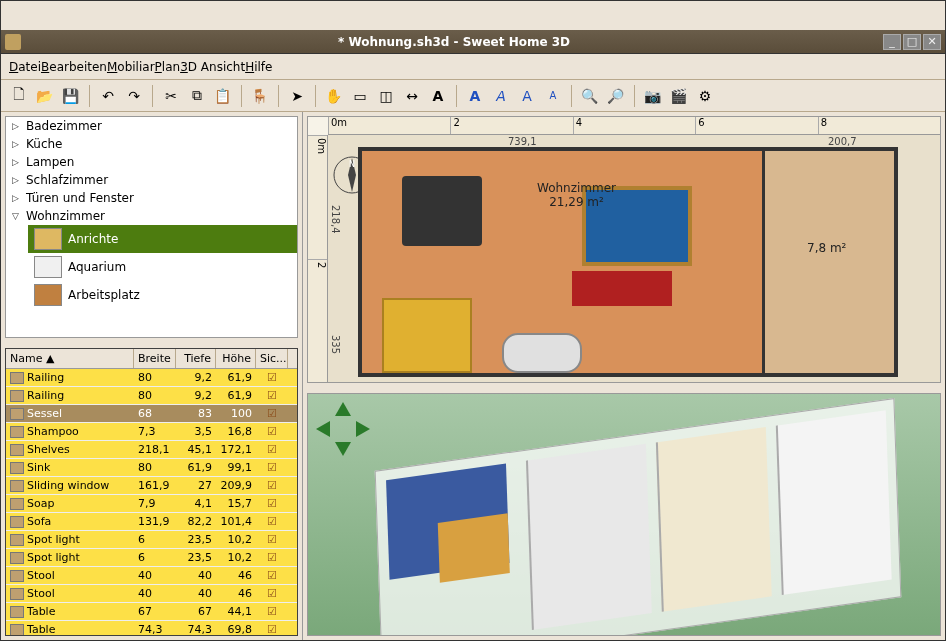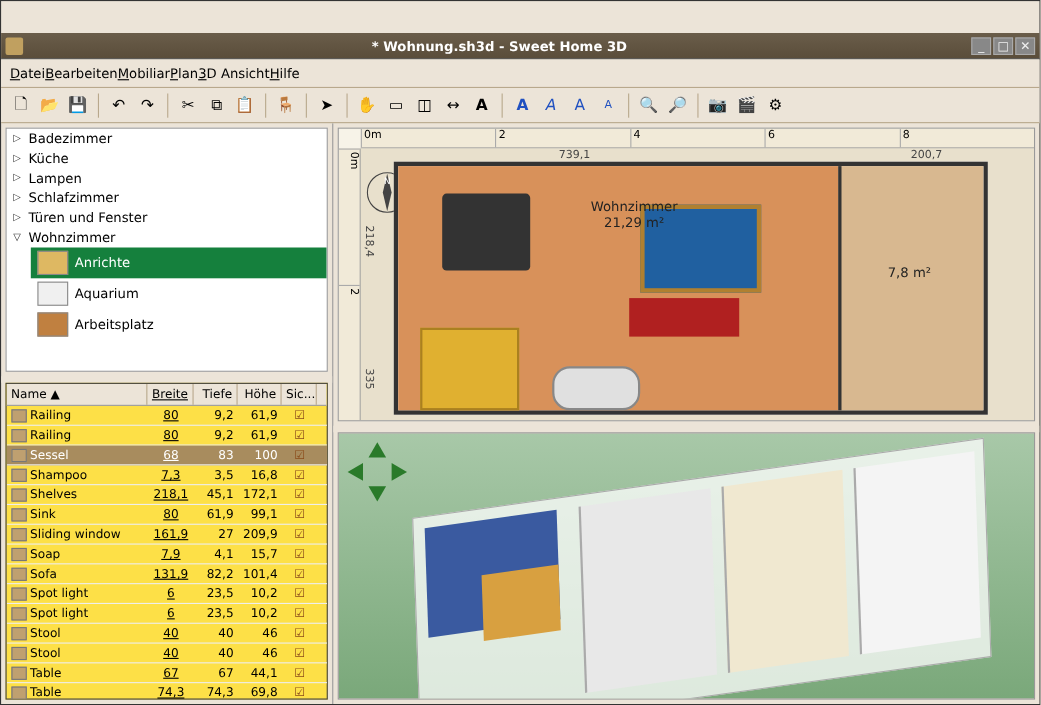--- a/index.html
+++ b/index.html
@@ -15,31 +15,31 @@
 .toolbar { height: 32px; display: flex; align-items: center; padding: 2px 6px; gap: 2px; border-bottom: 1px solid #b8a88c; background: #ece4d8; }
 .tbtn { width: 24px; height: 24px; border: 1px solid transparent; display: flex; align-items: center; justify-content: center; cursor: pointer; border-radius: 3px; font-size: 14px; }
 .tsep { width: 1px; height: 22px; background: #b8a88c; margin: 0 4px; }
 .content { flex: 1; display: flex; overflow: hidden; }
 .leftcol { width: 302px; display: flex; flex-direction: column; border-right: 1px solid #999; }
 .catalog { flex: 1; border: 1px solid #999; margin: 4px; background: #fff; overflow: auto; }
 .catnode { display: flex; align-items: center; padding: 2px 6px; gap: 4px; cursor: pointer; }
 .catnode .tri { font-size: 9px; width: 10px; color: #333; }
 .catsub { padding-left: 22px; }
 .catitem { display: flex; align-items: center; padding: 3px 6px; gap: 6px; cursor: pointer; }
-.catitem.sel { background: #15803d; color: #fff; }
+.catitem.sel { background: #4d7c0f; color: #fff; }
 .catitem .furn-ico { width: 28px; height: 22px; background: #d0b080; border: 1px solid #888; }
 .splith { height: 6px; background: #ece4d8; cursor: row-resize; }
 .furnlist { flex: 1.3; border: 1px solid #404040; margin: 0 4px 4px 4px; background: #fde047; display: flex; flex-direction: column; overflow: hidden; }
 .fhdr { display: flex; background: #ece4d8; border-bottom: 1px solid #999; font-size: 11px; }
 .fhdr div { padding: 3px 4px; border-right: 1px solid #b8a88c; overflow: hidden; white-space: nowrap; cursor: pointer; }
 .frows { flex: 1; overflow: auto; }
 .frow { display: flex; border-bottom: 1px solid #eee; height: 18px; align-items: center; font-size: 11px; cursor: pointer; }
 .frow.sel { background: #a88c5e; color:#fff; }
 .frow div { padding: 1px 4px; overflow: hidden; white-space: nowrap; }
-.c0 { width: 128px; display:flex; align-items:center; gap:3px;} .c1{width:42px;text-align:center;text-decoration:underline;} .c2{width:40px;text-align:right;} .c3{width:40px;text-align:right;} .c4{width:32px;text-align:center;}
+.c0 { width: 128px; display:flex; align-items:center; gap:3px;} .c1{width:42px;text-align:left;} .c2{width:40px;text-align:right;} .c3{width:40px;text-align:right;} .c4{width:32px;text-align:center;}
 .fico{width:14px;height:12px;background:#bfa070;border:1px solid #777;display:inline-block;}
 .rightcol { flex: 1; display: flex; flex-direction: column; }
 .plan { flex: 1.1; border: 1px solid #999; margin: 4px; background: #f7f3e8; position: relative; overflow: hidden; }
 .ruler-h { position:absolute; top:0; left:20px; right:0; height:18px; background:#f1ead8; border-bottom:1px solid #999; font-size:10px; display:flex; }
 .ruler-h span { flex:1; border-left:1px solid #aaa; padding-left:2px; }
 .ruler-v { position:absolute; top:18px; left:0; width:20px; bottom:0; background:#f1ead8; border-right:1px solid #999; font-size:10px; writing-mode: vertical-rl; display:flex;}
 .ruler-v span { flex:1; border-top:1px solid #aaa; padding-top:2px;}
 .plan-canvas { position:absolute; top:18px; left:20px; right:0; bottom:0; background:#e8e0cc; }
 .floor { position:absolute; top:12px; left:30px; width:540px; height:230px; background:#fff; border:4px solid #333; }
 .room-lbl { position:absolute; font-size:12px; color:#222; text-align:center; }

